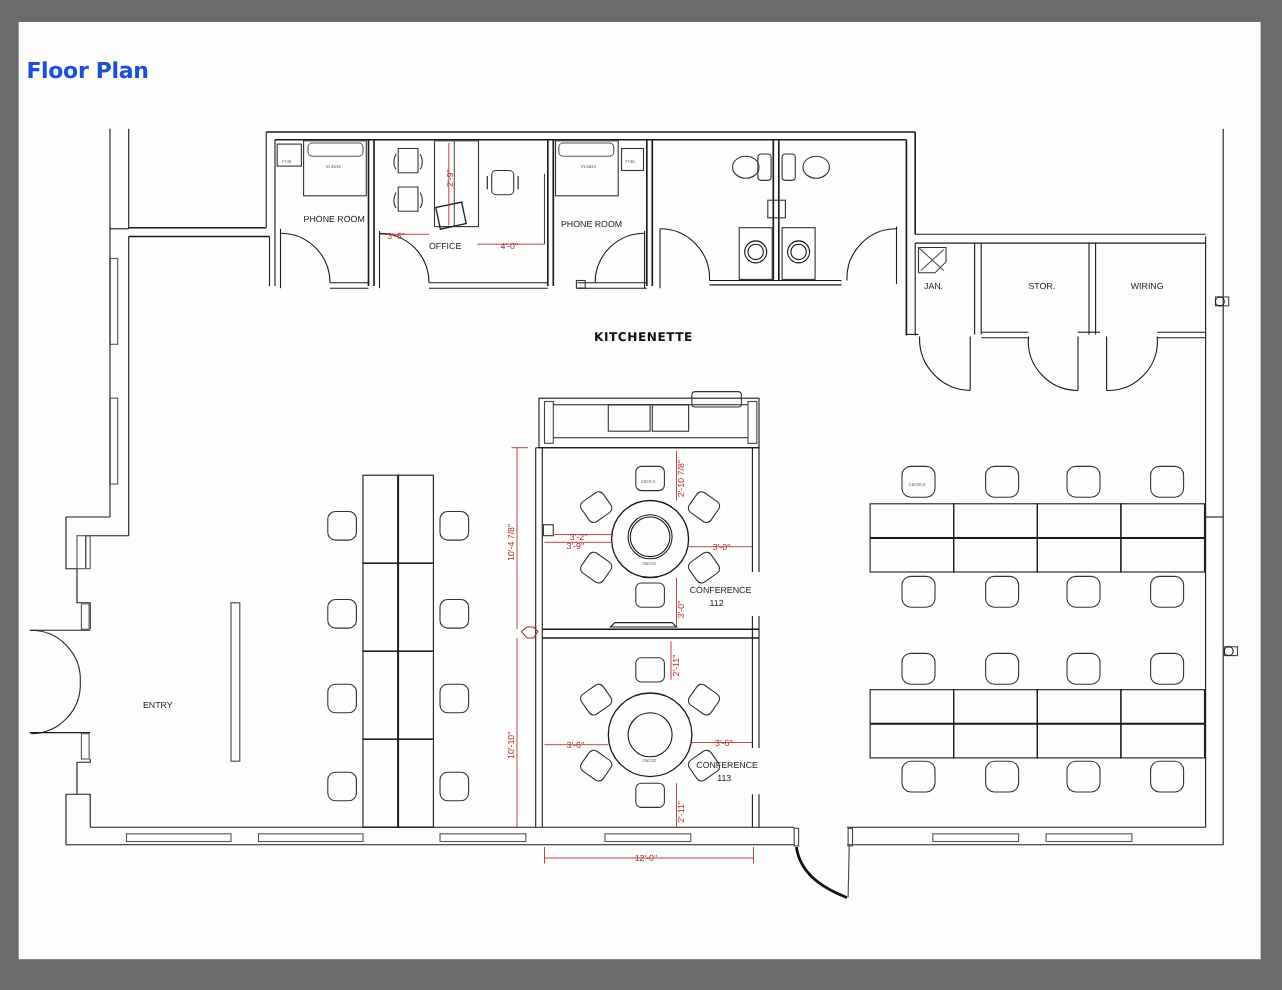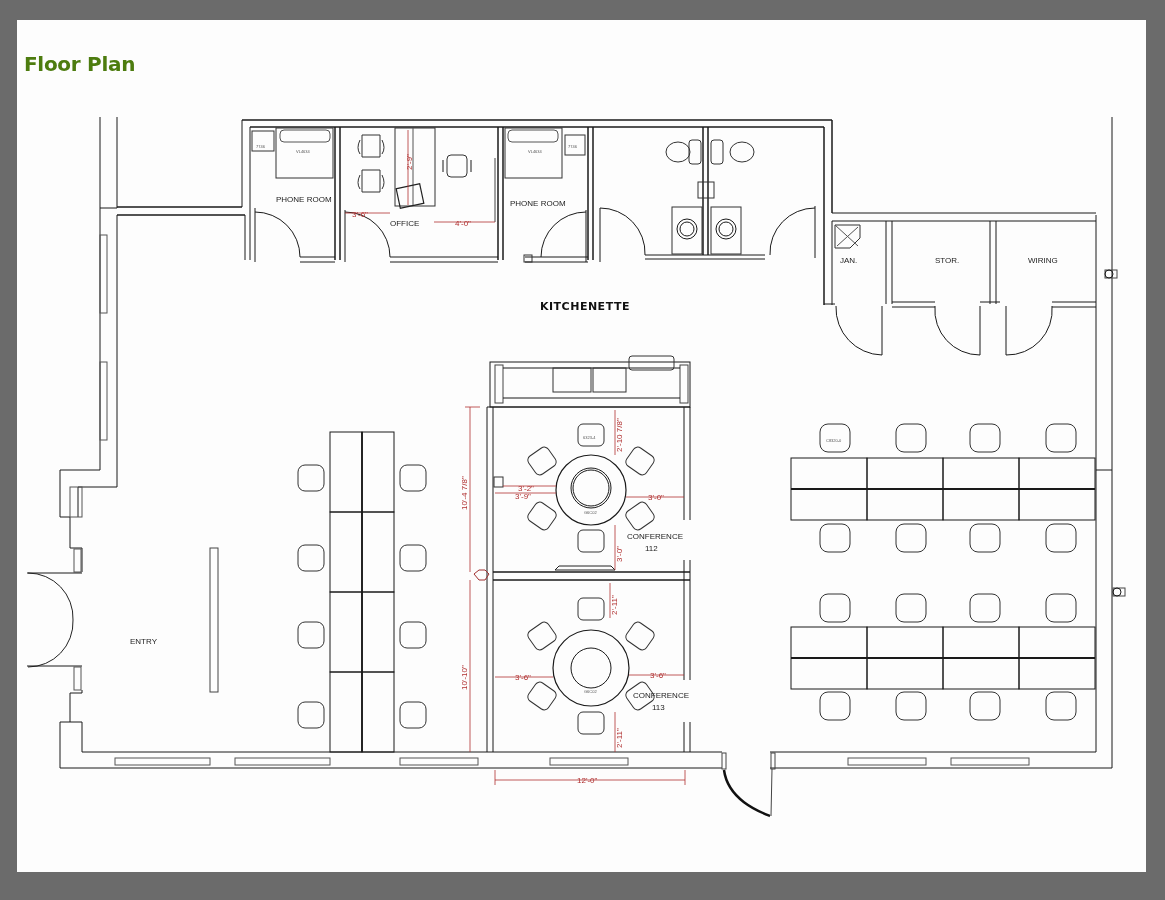--- a/index.html
+++ b/index.html
@@ -1,19 +1,19 @@
 <!DOCTYPE html>
 <html><head>
 <meta charset="utf-8">
 <style>
   html, body { margin:0; padding:0; background:#ffffff; }
   body { width:1165px; height:900px; position:relative; overflow:hidden; font-family:"Liberation Sans", sans-serif; }
   .frame { position:absolute; left:0; top:0; width:1165px; height:900px; background:#6b6b6b; }
   .sheet { position:absolute; left:17px; top:20px; width:1129px; height:852px; background:#fdfdfd; }
-  .title { position:absolute; left:24px; top:52px; font-family:"DejaVu Sans", sans-serif; font-weight:bold; font-size:20px; color:#4d7c0f; letter-spacing:-0.3px; }
+  .title { position:absolute; left:24px; top:52px; font-family:"DejaVu Sans", sans-serif; font-weight:bold; font-size:20px; color:#1d4ed8; letter-spacing:-0.3px; }
   svg.plan { position:absolute; left:0; top:0; }
   .lbl { font-family:"Liberation Sans", sans-serif; font-size:8px; fill:#222; }
   .lblb { font-family:"DejaVu Sans", sans-serif; font-size:11px; font-weight:bold; fill:#111; letter-spacing:0.5px; }
   .dim { font-family:"Liberation Sans", sans-serif; font-size:8px; fill:#b03030; }
   .tiny { font-family:"Liberation Sans", sans-serif; font-size:4px; fill:#555; }
 </style>
 </head>
 <body>
 
 <div class="frame"></div>

